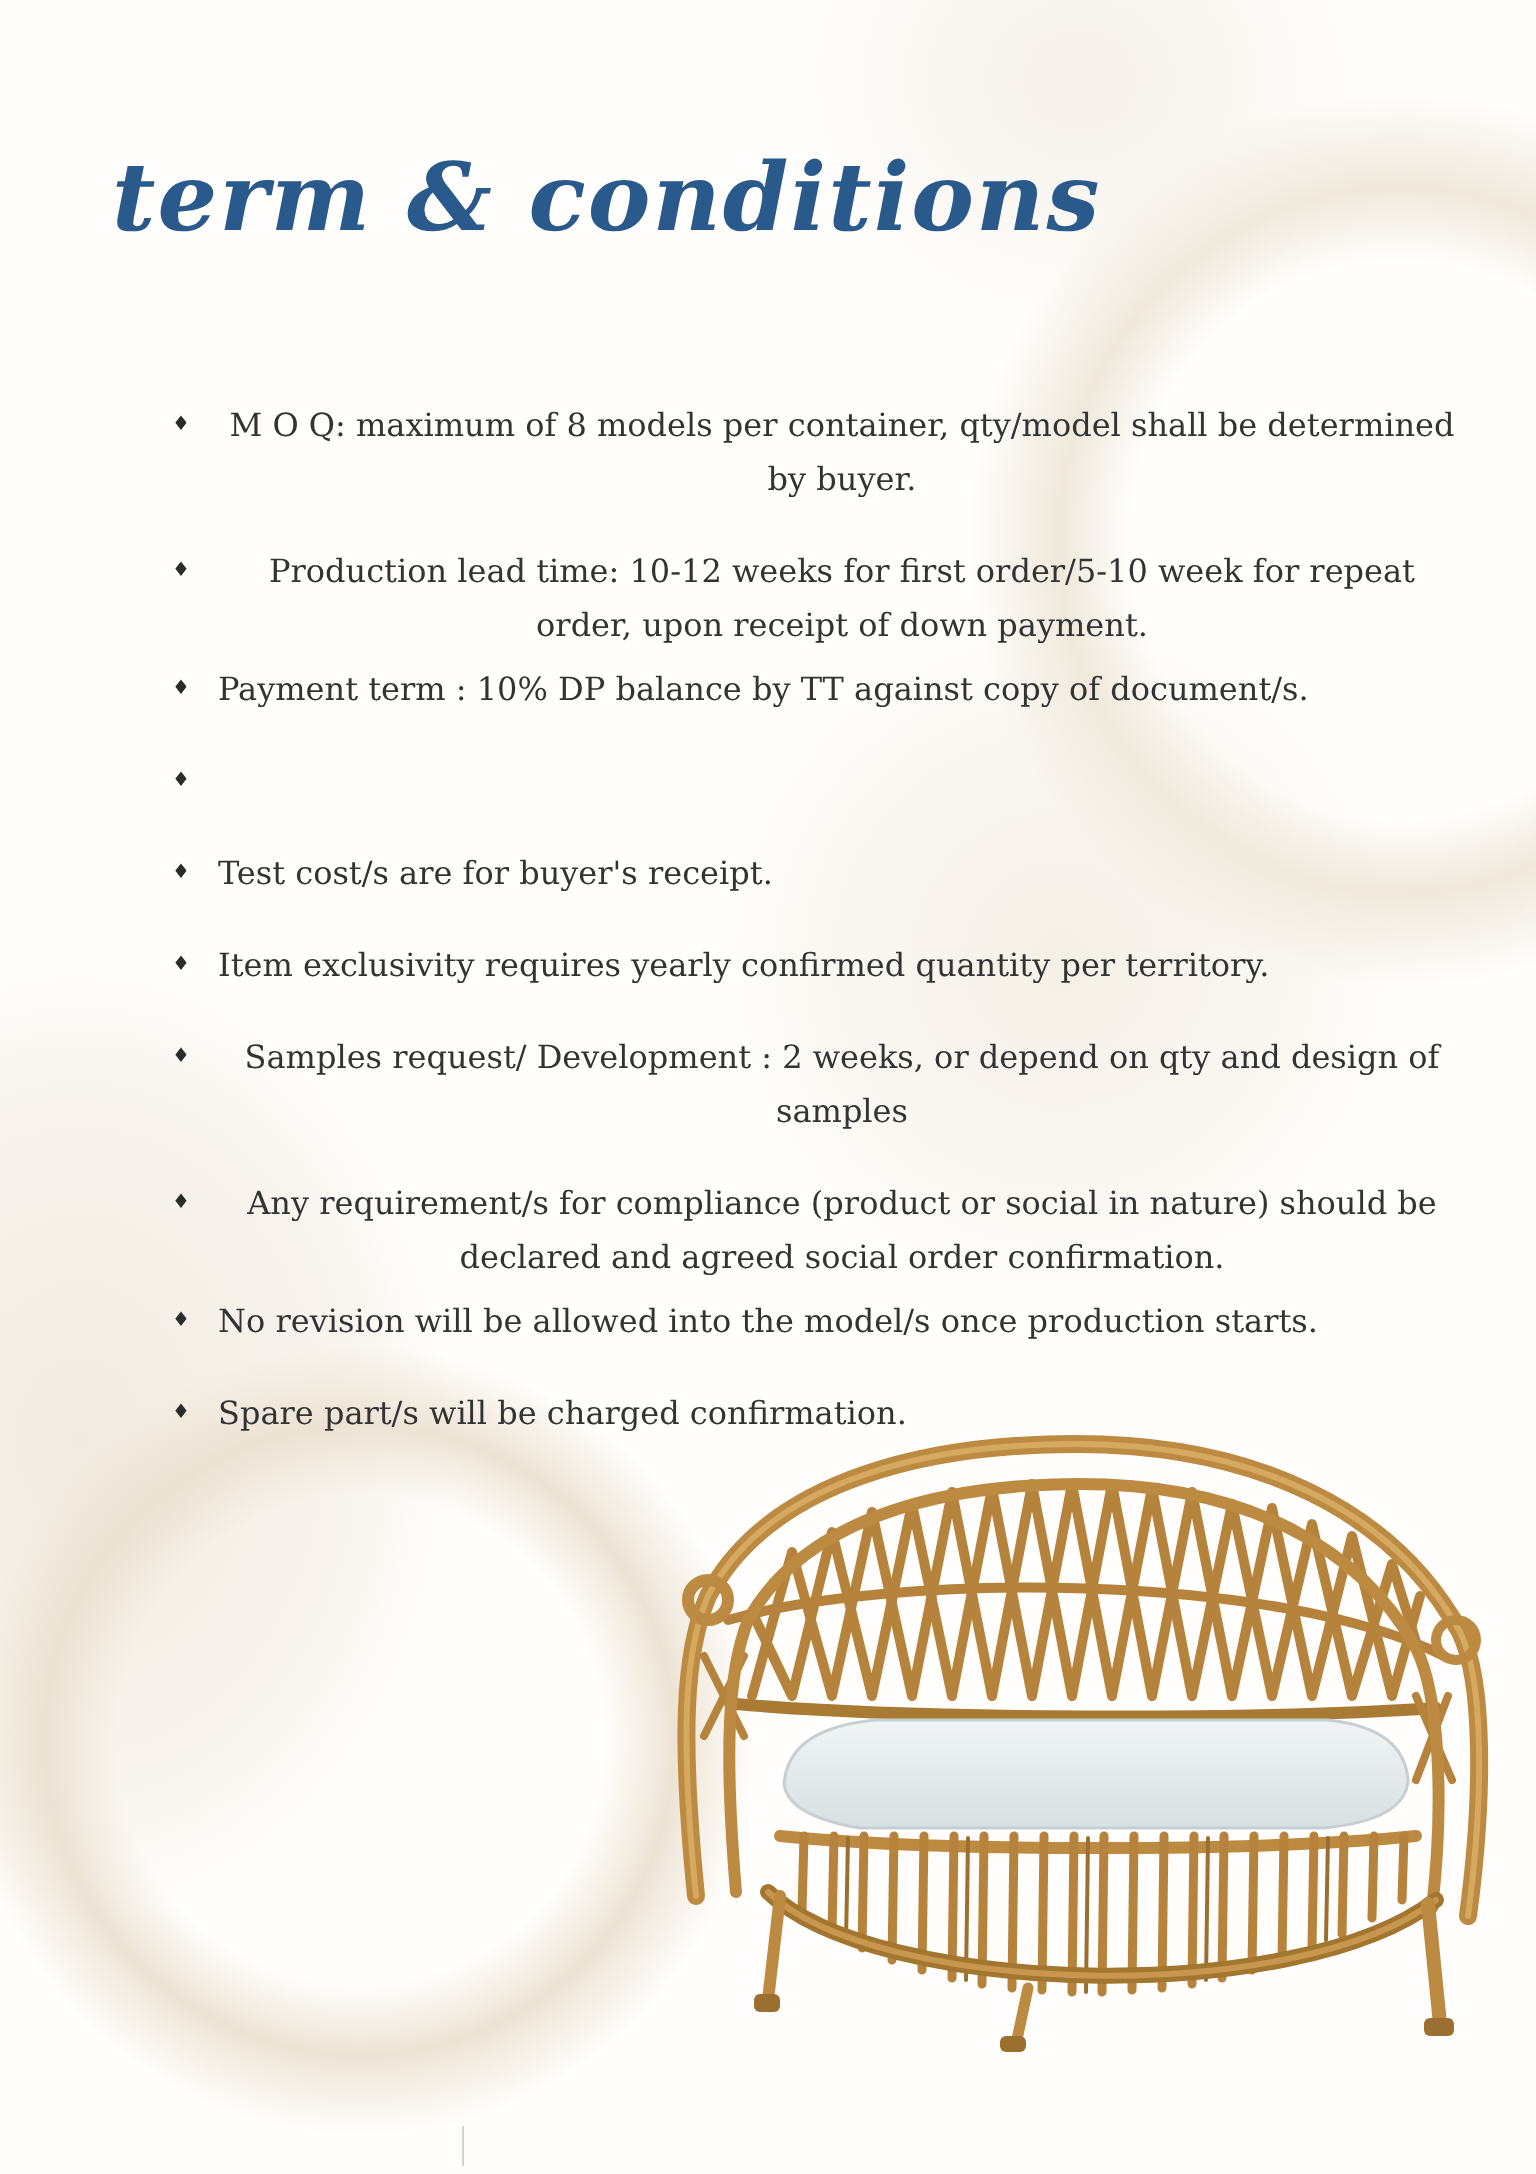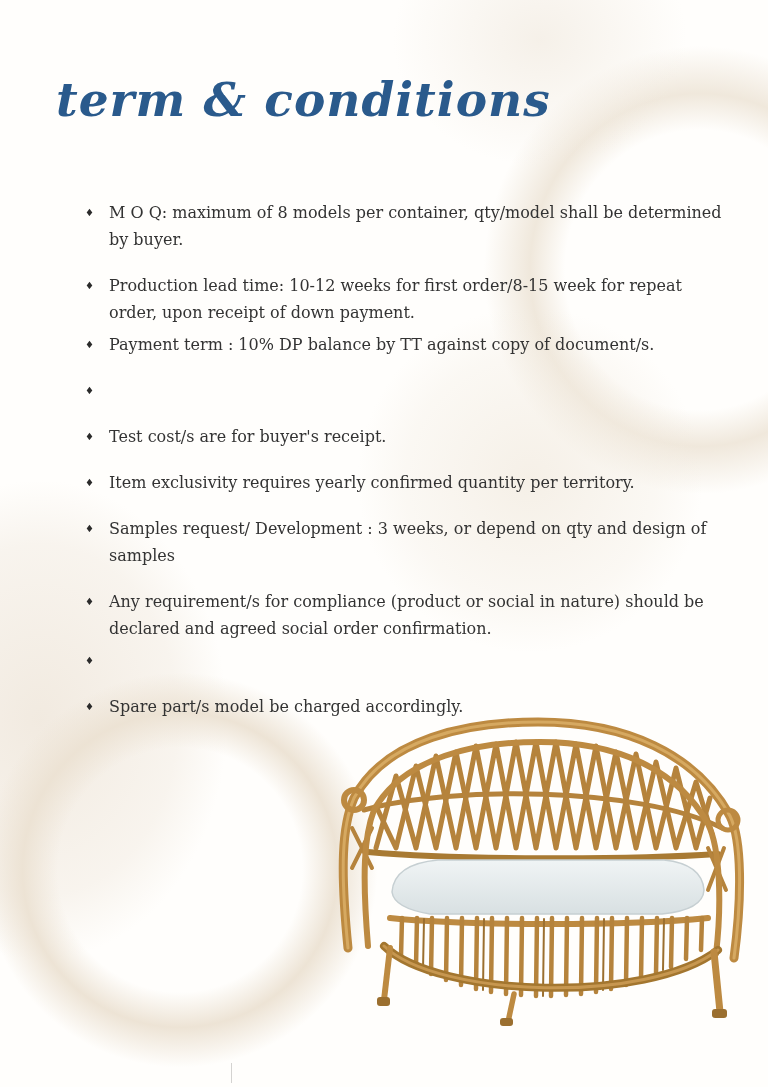--- a/index.html
+++ b/index.html
@@ -3,20 +3,21 @@
 <meta charset="utf-8">
 <style>
   html,body{margin:0;padding:0;background:#e9e9e9;}
   .page{
     position:relative;
     width:768px;height:1087px;
     margin:0 auto;
     background:#fffefc;
     overflow:hidden;
     font-family:"DejaVu Serif", serif;
+    text-align:center;
   }
   
   .wm{position:absolute;border-radius:50%;pointer-events:none;}
   .wm-ring-right{
     left:430px;top:-10px;width:540px;height:560px;
     background:radial-gradient(closest-side, rgba(240,232,220,0) 50%, rgba(237,228,214,0.85) 63%, rgba(250,247,242,0) 80%);
   }
   .wm-blob-left{
     left:-210px;top:400px;width:500px;height:640px;
     background:radial-gradient(closest-side, rgba(240,232,221,0.9) 0%, rgba(240,232,221,0.45) 55%, rgba(240,232,221,0) 75%);
@@ -87,51 +88,52 @@
 
   <div class="title">term &amp; conditions</div>
 
   <ul class="terms">
     <li>
       <span class="bullet">♦</span>
       <span>M O Q: maximum of 8 models per container, qty/model shall be determined by buyer.</span>
     </li>
     <li class="tight">
       <span class="bullet">♦</span>
-      <span>Production lead time: 10-12 weeks for first order/8-15 week for repeat order, upon receipt of down payment.</span>
+      <span>Production lead time: 10-12 weeks for first order/5-10 week for repeat order, upon receipt of down payment.</span>
     </li>
     <li>
       <span class="bullet">♦</span>
       <span>Payment term : 10% DP balance by TT against copy of document/s.</span>
     </li>
     <li>
       <span class="bullet">♦</span>
     </li>
     <li>
       <span class="bullet">♦</span>
       <span>Test cost/s are for buyer's receipt.</span>
     </li>
     <li>
       <span class="bullet">♦</span>
       <span>Item exclusivity requires yearly confirmed quantity per territory.</span>
     </li>
     <li>
       <span class="bullet">♦</span>
-      <span>Samples request/ Development : 3 weeks, or depend on qty and design of samples</span>
+      <span>Samples request/ Development : 2 weeks, or depend on qty and design of samples</span>
     </li>
     <li class="tight">
       <span class="bullet">♦</span>
       <span>Any requirement/s for compliance (product or social in nature) should be declared and agreed social order confirmation.</span>
     </li>
     <li>
       <span class="bullet">♦</span>
+      <span>No revision will be allowed into the model/s once production starts.</span>
     </li>
     <li>
       <span class="bullet">♦</span>
-      <span>Spare part/s model be charged accordingly.</span>
+      <span>Spare part/s will be charged confirmation.</span>
     </li>
   </ul>
 
   <div class="product">
     <svg width="432" height="332" viewBox="0 0 432 332" xmlns="http://www.w3.org/2000/svg">
       <defs>
         <linearGradient id="cushGrad" x1="0" y1="0" x2="0" y2="1">
           <stop offset="0" stop-color="#f0f4f5"></stop>
           <stop offset="1" stop-color="#d8e0e2"></stop>
         </linearGradient>

